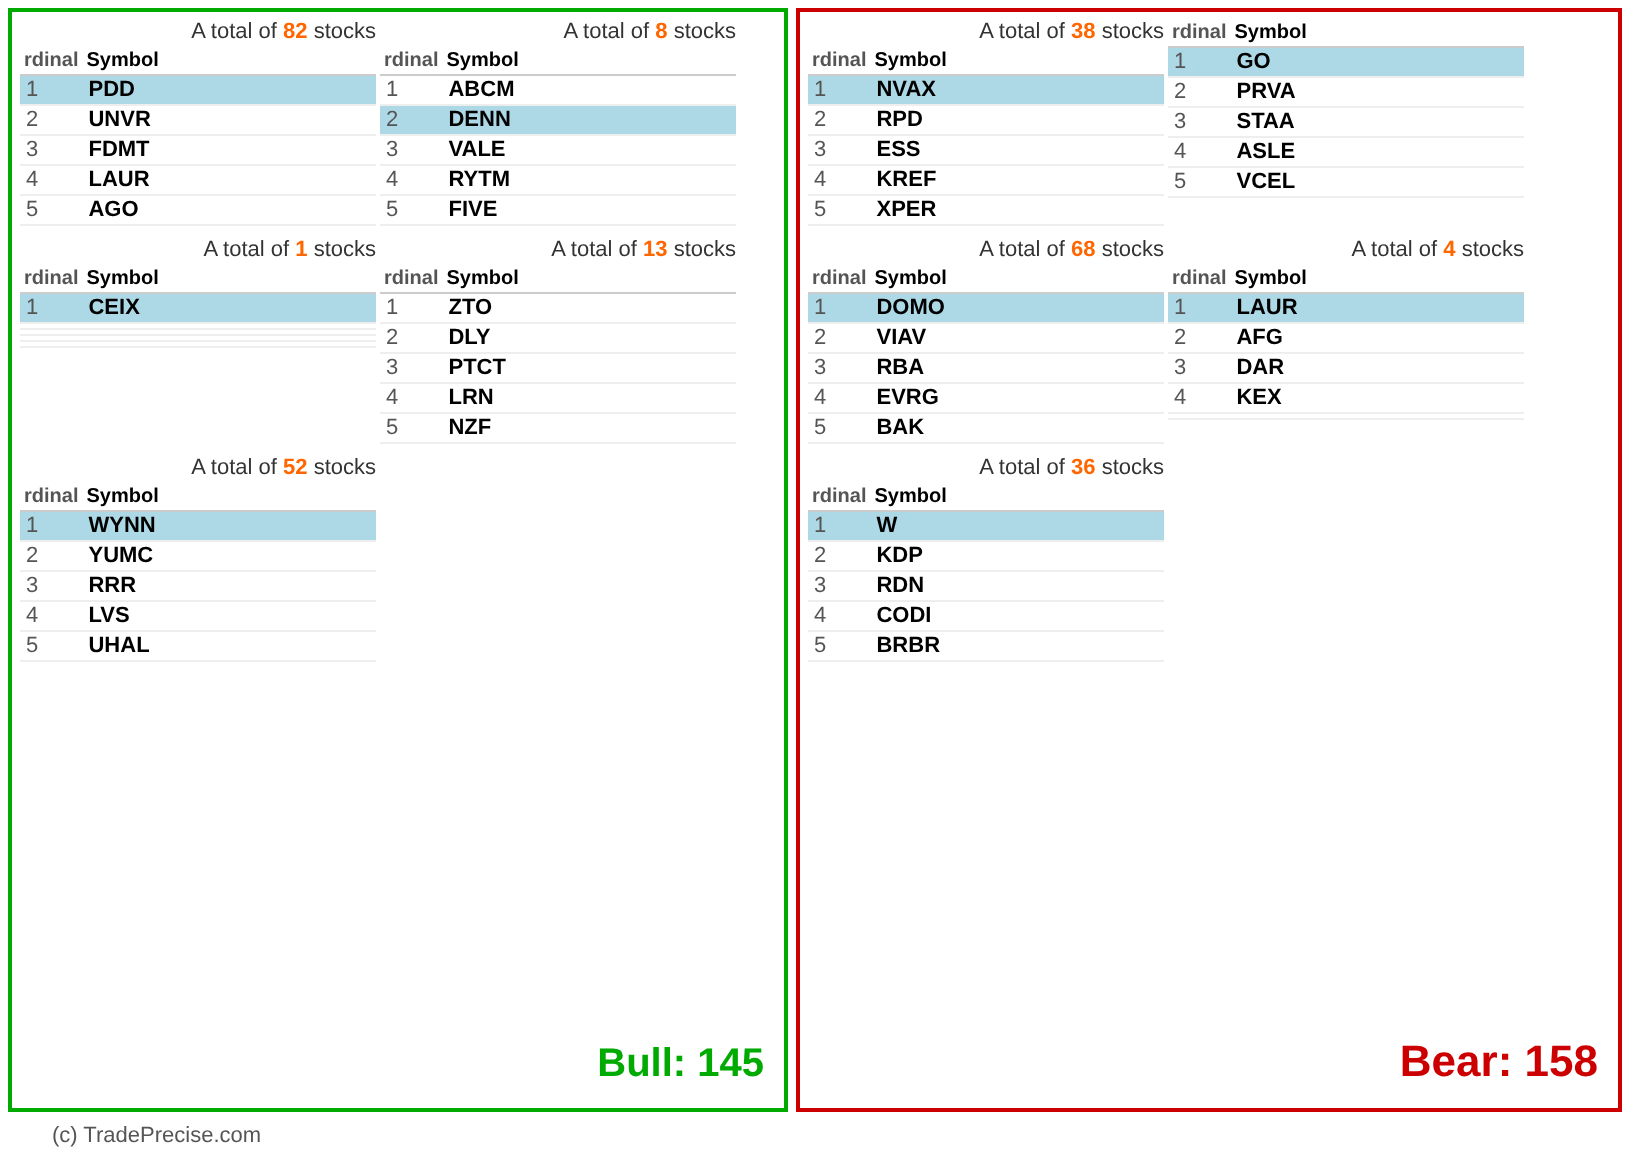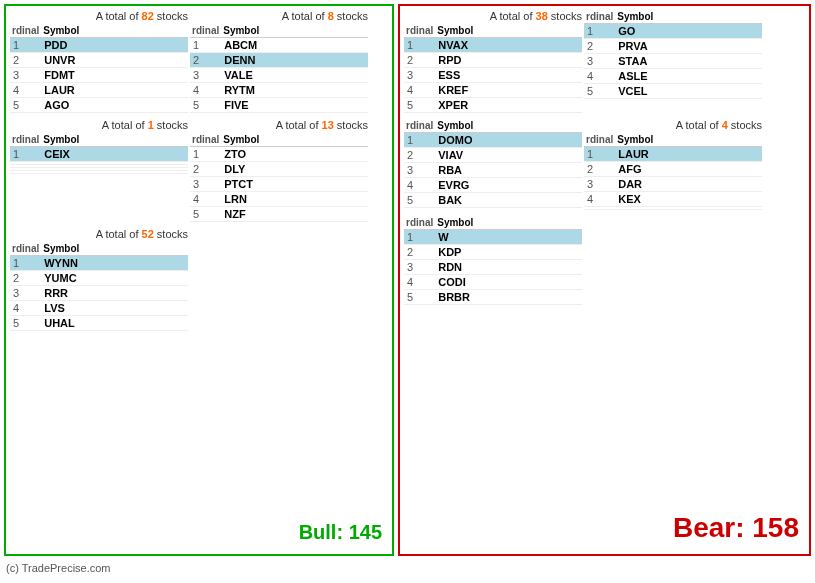--- a/index.html
+++ b/index.html
@@ -85,30 +85,31 @@
       bottom: 10px;
       right: 10px;
       font-size: 20px;
       font-weight: bold;
       color: #00aa00;
     }
     .bear-label {
       position: absolute;
       bottom: 10px;
       right: 10px;
-      font-size: 28px;
+      font-size: 22px;
       font-weight: bold;
       color: #cc0000;
     }
     .footer {
       text-align: left;
       font-size: 11px;
       color: #555;
       padding: 2px 6px;
       height: 20px;
+      margin-left: 20px;
     }
   </style>
 </head>
 <body>
 
 <div class="outer-container">
 
   <div class="panel panel-bull">
     <div class="panel-inner" id="bull-sections">
         <div class="stock-section">
@@ -341,20 +342,21 @@
                 <td class="symbol-col">ASLE</td>
               </tr>
               <tr>
                 <td class="ordinal-col">5</td>
                 <td class="symbol-col">VCEL</td>
               </tr>
             </tbody>
           </table>
         </div>
         <div class="stock-section">
+          <div class="section-title">A total of <span class="count">68</span> stocks</div>
           <table>
             <thead>
               <tr>
                 <th class="ordinal-col">rdinal</th>
                 <th class="symbol-col">Symbol</th>
               </tr>
             </thead>
             <tbody>
               <tr class="row-highlight">
                 <td class="ordinal-col">1</td>
@@ -406,20 +408,21 @@
                 <td class="symbol-col">KEX</td>
               </tr>
               <tr>
                 <td class="ordinal-col"></td>
                 <td class="symbol-col"></td>
               </tr>
             </tbody>
           </table>
         </div>
         <div class="stock-section">
+          <div class="section-title">A total of <span class="count">36</span> stocks</div>
           <table>
             <thead>
               <tr>
                 <th class="ordinal-col">rdinal</th>
                 <th class="symbol-col">Symbol</th>
               </tr>
             </thead>
             <tbody>
               <tr class="row-highlight">
                 <td class="ordinal-col">1</td>

